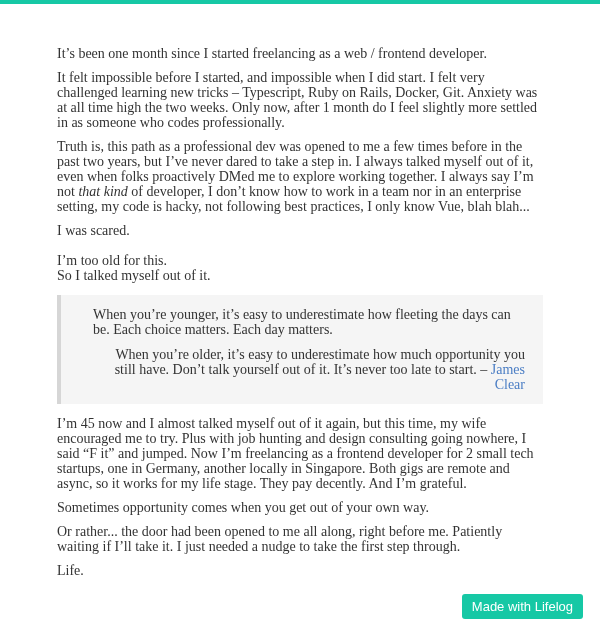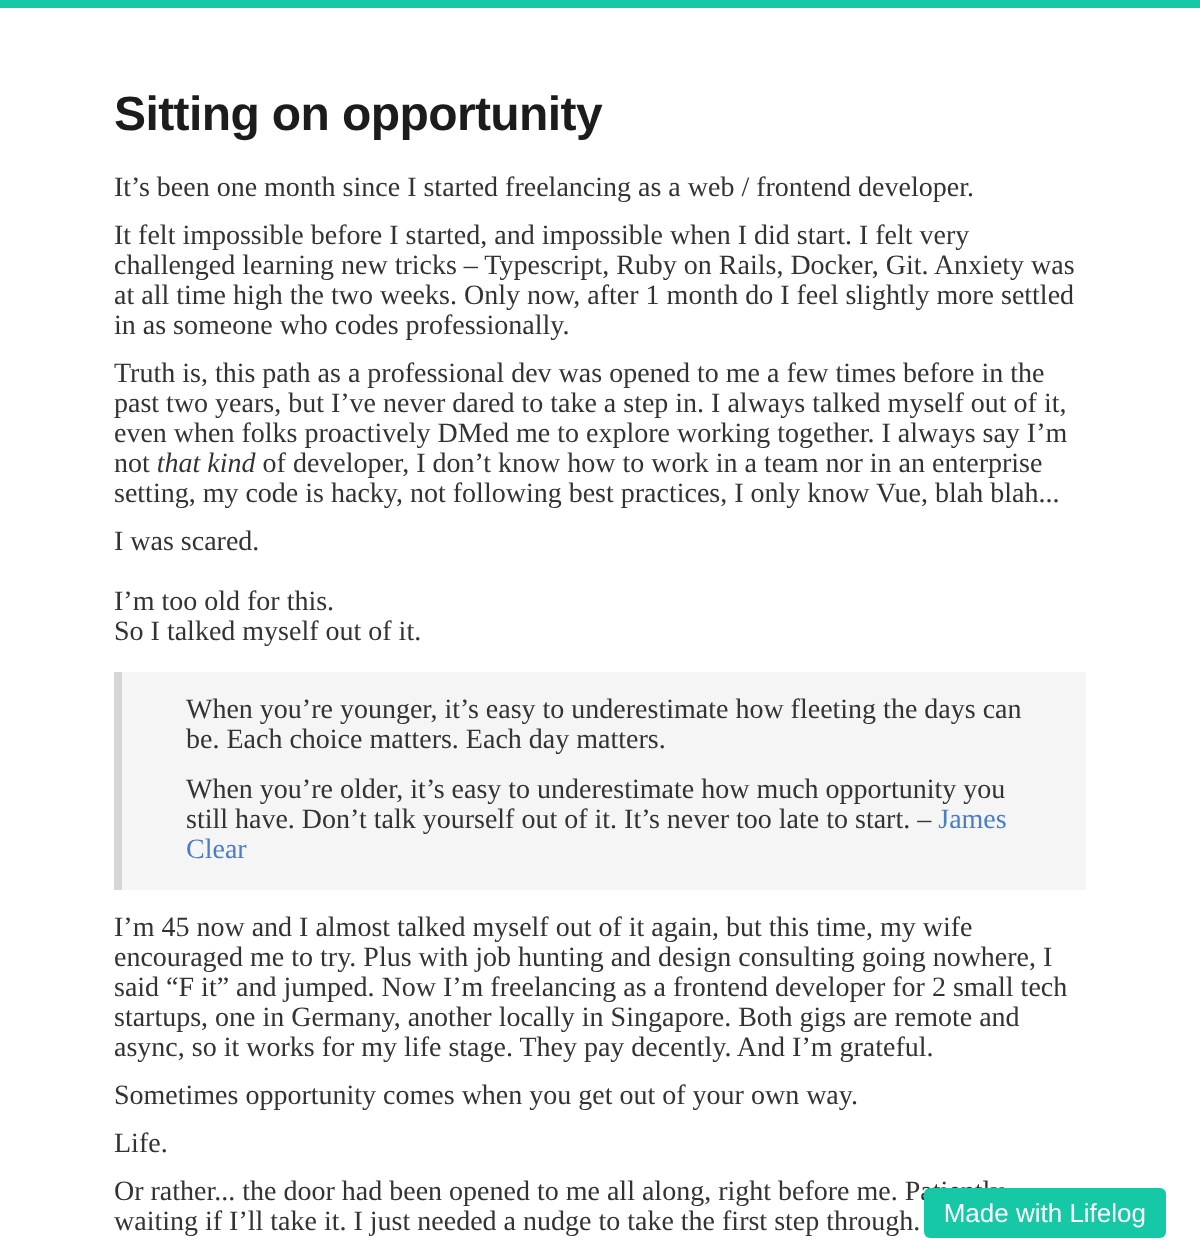--- a/index.html
+++ b/index.html
@@ -51,21 +51,21 @@
     margin:0 0 9px 0;
   }
   article em{font-style:italic;}
   blockquote{
     margin:12px 0 12px 0;
     padding:12px 18px;
     background:var(--quote_bg);
     border-left:4px solid var(--quote_border);
   }
   blockquote p{margin:0 0 10px 14px;}
-  blockquote p:last-child{margin-bottom:0;}
+  blockquote p:last-child{margin-bottom:0;text-align:right;}
   a.quote-link{
     color:var(--link);
     text-decoration:none;
     cursor:pointer;
   }
   .badge-wrap{
     position:absolute;
     top:594px;
     right:17px;
   }
@@ -82,42 +82,41 @@
     text-decoration:none;
     cursor:pointer;
   }
 </style>
 </head>
 <body>
 
 <div class="accent-bar"></div>
 
 <main class="page">
-  <h1 class="title">Sitting on opportunity</h1>
 
 
   <article>
     <p>It’s been one month since I started freelancing as a web / frontend developer.</p>
 
     <p>It felt impossible before I started, and impossible when I did start. I felt very challenged learning new tricks – Typescript, Ruby on Rails, Docker, Git. Anxiety was at all time high the two weeks. Only now, after 1 month do I feel slightly more settled in as someone who codes professionally.</p>
 
     <p><span>Truth is, this path as a professional dev was opened to me a few times before in the past two years, but I’ve never dared to take a step in. I always talked myself out of it, even when folks proactively DMed me to explore working together. I always say I’m not </span><em>that kind</em><span> of developer, I don’t know how to work in a team nor in an enterprise setting, my code is hacky, not following best practices, I only know Vue, blah blah...</span></p>
 
     <p><span>I was scared.</span><br><br><span>I’m too old for this.</span><br><span>So I talked myself out of it.</span></p>
 
     <blockquote>
       <p>When you’re younger, it’s easy to underestimate how fleeting the days can be. Each choice matters. Each day matters.</p>
       <p><span>When you’re older, it’s easy to underestimate how much opportunity you still have. Don’t talk yourself out of it. It’s never too late to start. – </span><a class="quote-link" href="#">James Clear</a></p>
     </blockquote>
 
     <p>I’m 45 now and I almost talked myself out of it again, but this time, my wife encouraged me to try. Plus with job hunting and design consulting going nowhere, I said “F it” and jumped. Now I’m freelancing as a frontend developer for 2 small tech startups, one in Germany, another locally in Singapore. Both gigs are remote and async, so it works for my life stage. They pay decently. And I’m grateful.</p>
 
     <p>Sometimes opportunity comes when you get out of your own way.</p>
 
+    <p>Or rather... the door had been opened to me all along, right before me. Patiently waiting if I’ll take it. I just needed a nudge to take the first step through.</p>
+
     <p>Life.</p>
-
-    <p>Or rather... the door had been opened to me all along, right before me. Patiently waiting if I’ll take it. I just needed a nudge to take the first step through.</p>
   </article>
 </main>
 
 <div class="badge-wrap">
   <a class="badge" href="#">Made with Lifelog</a>
 </div>
 
 </body></html>

